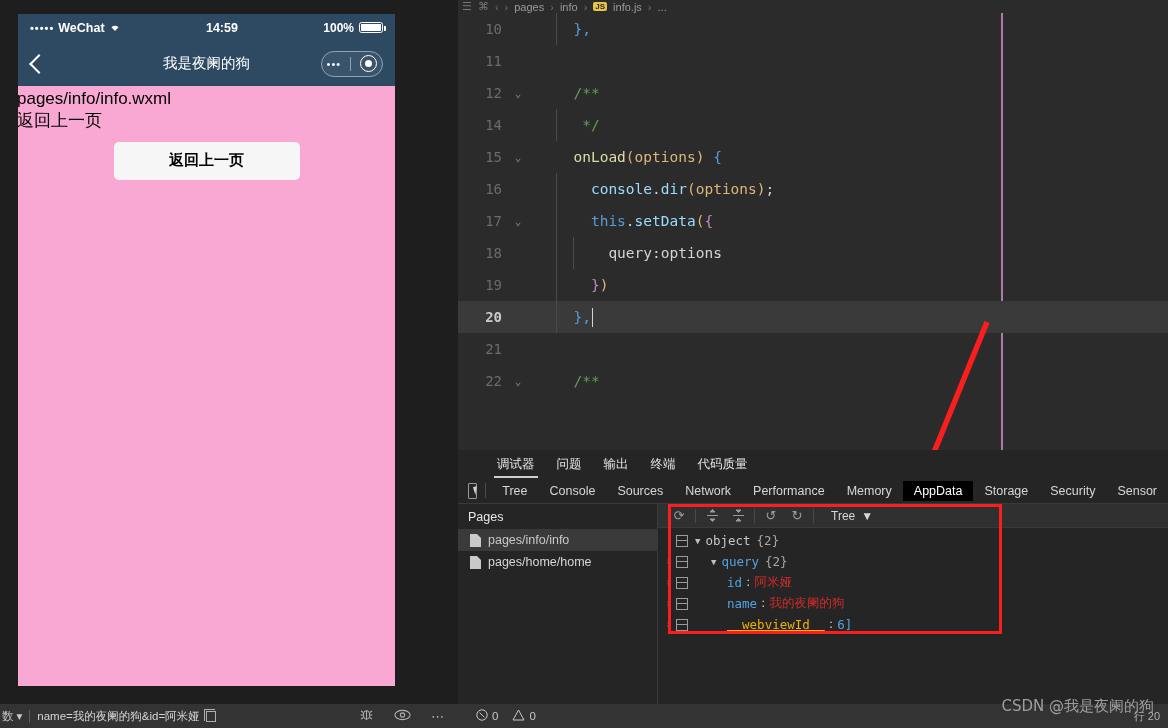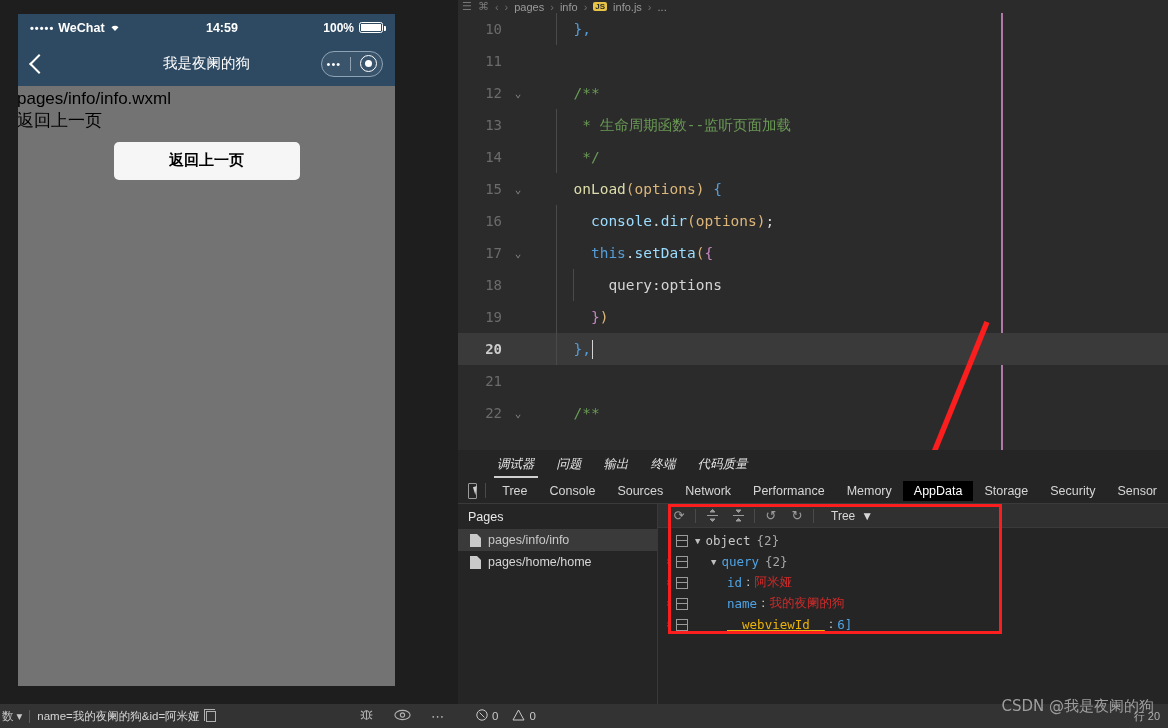--- a/index.html
+++ b/index.html
@@ -61,21 +61,21 @@
     background: rgba(255,255,255,0.06);
   }
   #caps-dots { font-size: 11px; letter-spacing: 1px; color: #fff; }
   #caps-sep { width: 1px; height: 14px; background: #8fa3b5; }
   #caps-target {
     width: 17px; height: 17px; border-radius: 50%; border: 1.8px solid #fff;
     display: flex; align-items: center; justify-content: center;
   }
   #caps-target i { width: 7px; height: 7px; border-radius: 50%; background: #fff; display: block; }
 
-  #phone-body { background: #737373; padding: 0; height: calc(100% - 72px); position: relative; }
+  #phone-body { background: #f9a8d4; padding: 0; height: calc(100% - 72px); position: relative; }
   #page-path { font-size: 17px; color: #000; padding: 2px 0 0 0; margin-left: -1px; line-height: 1.32; }
   #page-sub { font-size: 17px; color: #000; line-height: 1.32; margin-left: -1px; }
   #back-btn {
     margin: 9px auto 0 auto; width: 186px; height: 38px;
     background: #f6f6f6; border-radius: 5px;
     display: flex; align-items: center; justify-content: center;
     font-size: 15px; font-weight: bold; color: #000; cursor: pointer;
   }
 
   
@@ -131,21 +131,21 @@
   }
   #annot-arrow { position: absolute; left: 890px; top: 300px; pointer-events: none; }
 
   
   #devtools {
     position: absolute; left: 458px; top: 450px; width: 710px; height: 254px;
     background: #252525;
   }
   #dt-tabs-top {
     height: 28px; display: flex; align-items: flex-end; gap: 0;
-    padding-left: 28px; background: #252525; font-style: italic;
+    padding-left: 28px; background: #252525;
   }
   .dt-top-tab {
     font-size: 12.5px; color: #e5e5e5; padding: 0 11px 5px 11px;
     cursor: pointer; position: relative;
   }
   .dt-top-tab.active { color: #e8e8e8; }
   .dt-top-tab.active::after {
     content: ""; position: absolute; left: 8px; right: 8px; bottom: 0;
     height: 2px; background: #cfcfcf;
   }
@@ -340,21 +340,20 @@
       <span class="bc-sep">›</span>
       <span>...</span>
     </div>
 
     <div id="code-area">
       <div class="gutter-bar"></div>
       <div id="code-lines">
           <div class="code-line"><span class="ln">10</span><span class="fold"></span><span class="codetext"><span class="tk-white">  </span><span class="tk-blue">},</span></span><span class="indent-guide" style="left: 98px;"></span></div>
           <div class="code-line"><span class="ln">11</span><span class="fold"></span><span class="codetext"></span></div>
           <div class="code-line"><span class="ln">12</span><span class="fold">⌄</span><span class="codetext"><span class="tk-green">  /**</span></span></div>
-          <div class="code-line"><span class="ln">13</span><span class="fold"></span><span class="codetext"><span class="tk-green">   * 生命周期函数--监听页面加载</span></span><span class="indent-guide" style="left: 98px;"></span></div>
           <div class="code-line"><span class="ln">14</span><span class="fold"></span><span class="codetext"><span class="tk-green">   */</span></span><span class="indent-guide" style="left: 98px;"></span></div>
           <div class="code-line"><span class="ln">15</span><span class="fold">⌄</span><span class="codetext"><span class="tk-white">  </span><span class="tk-func">onLoad</span><span class="tk-orange">(</span><span class="tk-orange">options</span><span class="tk-orange">) </span><span class="tk-blue">{</span></span></div>
           <div class="code-line"><span class="ln">16</span><span class="fold"></span><span class="codetext"><span class="tk-white">    </span><span class="tk-lblue">console</span><span class="tk-white">.</span><span class="tk-lblue">dir</span><span class="tk-orange">(</span><span class="tk-orange">options</span><span class="tk-orange">)</span><span class="tk-white">;</span></span><span class="indent-guide" style="left: 98px;"></span></div>
           <div class="code-line"><span class="ln">17</span><span class="fold">⌄</span><span class="codetext"><span class="tk-white">    </span><span class="tk-blue">this</span><span class="tk-white">.</span><span class="tk-lblue">setData</span><span class="tk-orange">(</span><span class="tk-pink">{</span></span><span class="indent-guide" style="left: 98px;"></span></div>
           <div class="code-line"><span class="ln">18</span><span class="fold"></span><span class="codetext"><span class="tk-white">      query:options</span></span><span class="indent-guide" style="left: 98px;"></span><span class="indent-guide" style="left: 115px;"></span></div>
           <div class="code-line"><span class="ln">19</span><span class="fold"></span><span class="codetext"><span class="tk-white">    </span><span class="tk-pink">}</span><span class="tk-orange">)</span></span><span class="indent-guide" style="left: 98px;"></span></div>
           <div class="code-line active"><span class="ln">20</span><span class="fold"></span><span class="codetext"><span class="tk-white">  </span><span class="tk-blue">},</span><span class="caret"></span></span><span class="indent-guide" style="left: 98px;"></span></div>
           <div class="code-line"><span class="ln">21</span><span class="fold"></span><span class="codetext"></span></div>
           <div class="code-line"><span class="ln">22</span><span class="fold">⌄</span><span class="codetext"><span class="tk-green">  /**</span></span></div>
         </div>

